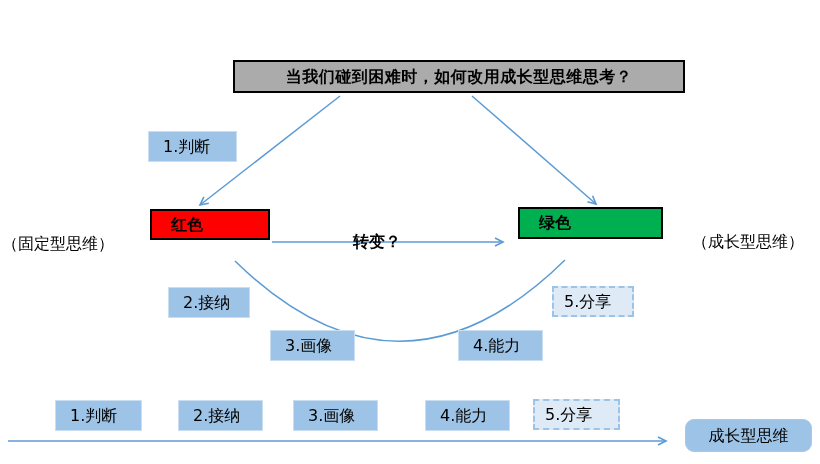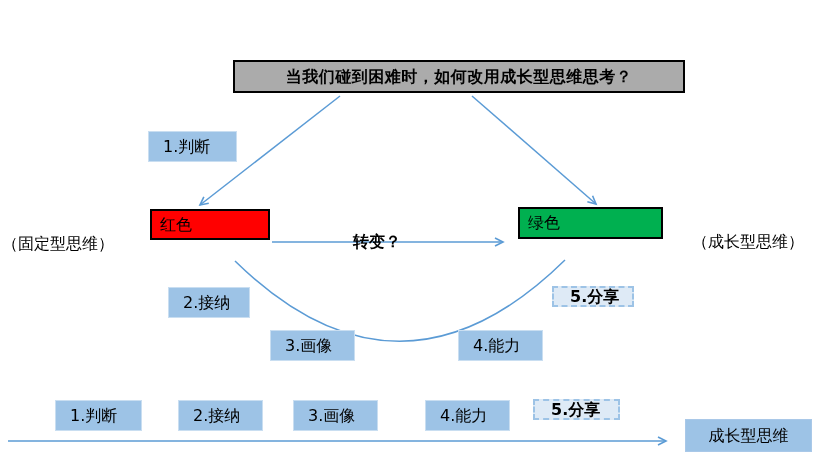--- a/index.html
+++ b/index.html
@@ -33,28 +33,28 @@
     border: 2px solid #000;
     justify-content: center;
     letter-spacing: 0.5px;
   }
   .step {
     height: 31px;
     padding-left: 14px;
     border: 1px solid #c9def1;
   }
   .step-dashed {
-    height: 21px;
-    padding-left: 16px;
+    height: 31px;
+    padding-left: 10px;
     border: 2px dashed;
-    font-weight: bold;
   }
   .colorbox {
     border: 2px solid #000;
-    padding-left: 8px;
+    padding-left: 19px;
+    font-weight: bold;
   }
   .plain-label {
     position: absolute;
     font-size: 16px;
     white-space: nowrap;
     line-height: 1;
     margin-top: 20px;
   }
   .result-box {
     justify-content: center;
@@ -104,15 +104,15 @@
   <div class="box step" style="left: 55px; top: 400px; width: 87px; background: rgb(157, 195, 230);">1.判断</div>
 
   <div class="box step" style="left: 178px; top: 400px; width: 85px; background: rgb(157, 195, 230);">2.接纳</div>
 
   <div class="box step" style="left: 293px; top: 400px; width: 85px; background: rgb(157, 195, 230);">3.画像</div>
 
   <div class="box step" style="left: 425px; top: 400px; width: 85px; background: rgb(157, 195, 230);">4.能力</div>
 
   <div class="box step-dashed" style="left: 533px; top: 399px; width: 87px; background: rgb(222, 234, 246); border-color: rgb(157, 195, 230);">5.分享</div>
 
-  <div class="box result-box" style="left: 685px; top: 419px; width: 127px; height: 33px; background: rgb(157, 195, 230);">成长型思维</div>
+  <div class="box result-box" style="left: 685px; top: 419px; width: 127px; height: 33px; background: rgb(157, 195, 230); border-radius: 9px;">成长型思维</div>
 
 </div>
 
 </body></html>

